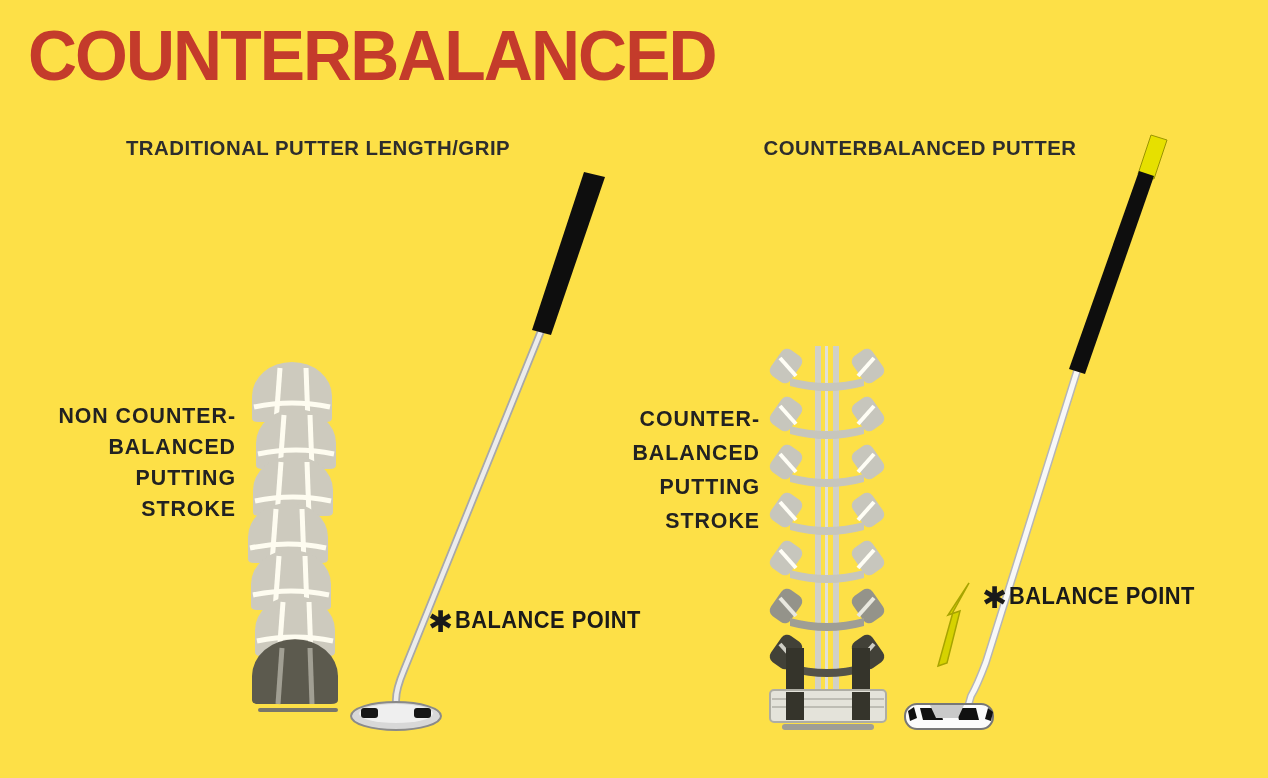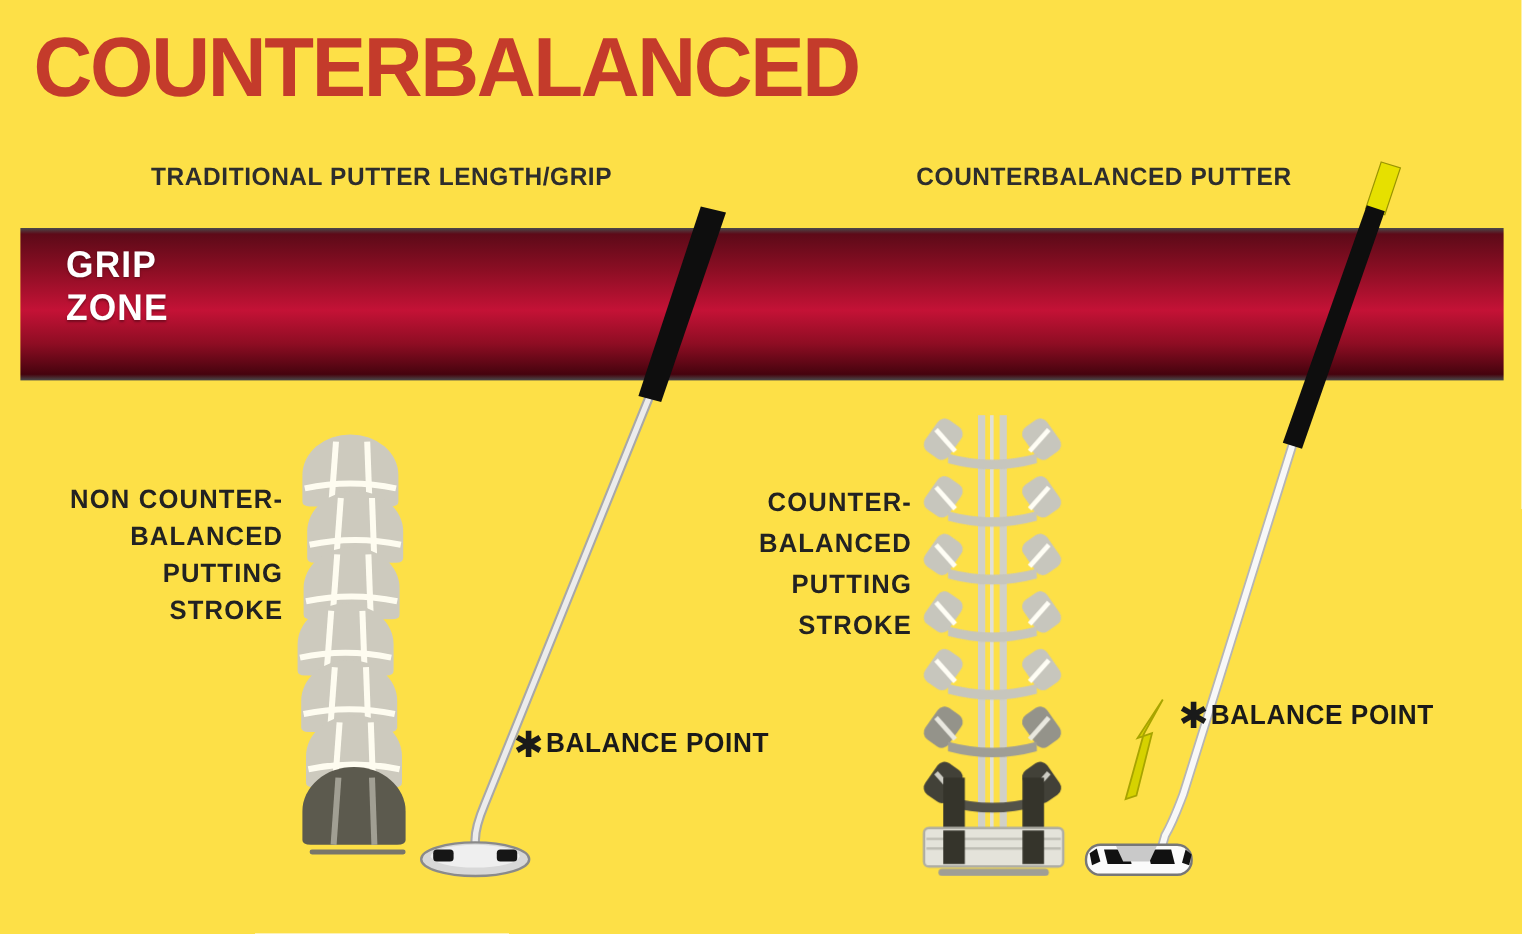--- a/index.html
+++ b/index.html
@@ -65,26 +65,20 @@
 </head>
 <body>
 
 <div id="canvas">
 
   <div class="title">COUNTERBALANCED</div>
 
   <div class="col-label left">TRADITIONAL PUTTER LENGTH/GRIP</div>
   <div class="col-label right">COUNTERBALANCED PUTTER</div>
 
-  <div class="band">
-    <div class="grip-zone">
-      <div>GRIP</div>
-      <div>ZONE</div>
-    </div>
-  </div>
 
   <svg class="art" width="1268" height="778" viewBox="0 0 1268 778">
     <defs>
       <g id="ghost-mallet">
         <path d="M2,58 L2,36 A40,34 0 0 1 82,36 L82,58 Q82,62 76,62 L8,62 Q2,62 2,58 Z" fill="#c9c9c9"></path>
         <g stroke="#ffffff" stroke-width="5" fill="none">
           <line x1="30" y1="8" x2="26" y2="62"></line>
           <line x1="56" y1="8" x2="58" y2="62"></line>
           <path d="M4,47 Q42,39 80,47"></path>
         </g>

